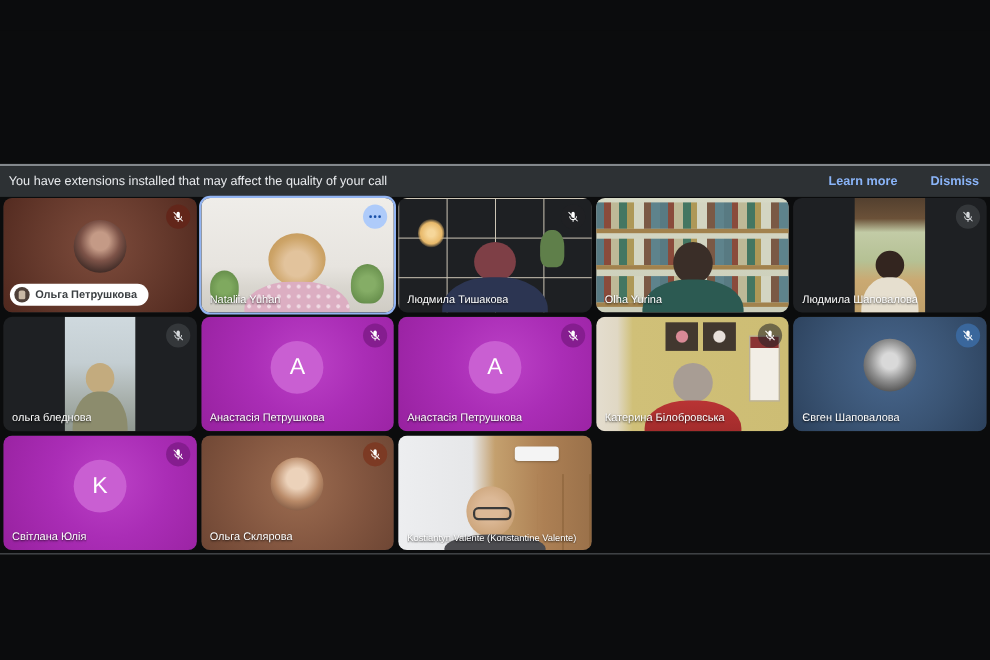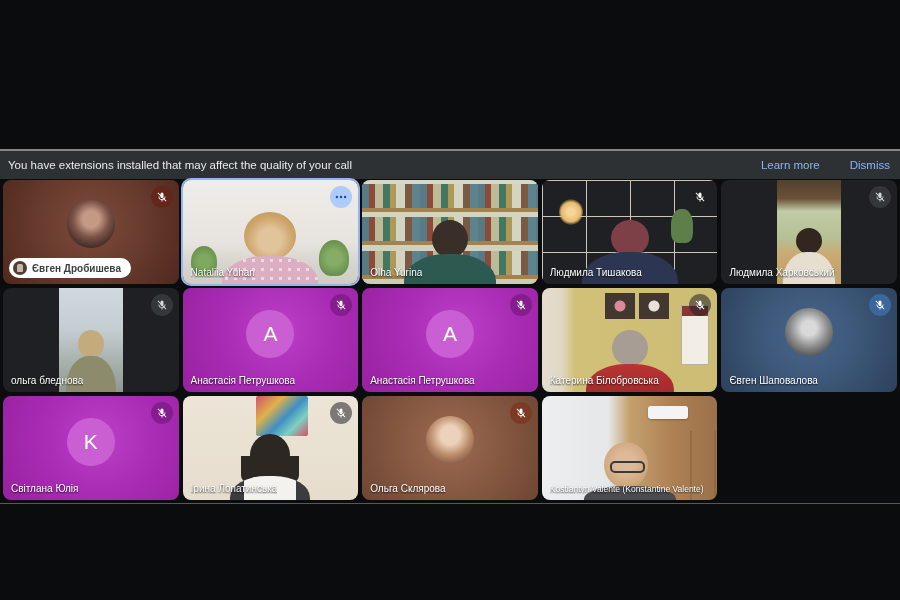--- a/index.html
+++ b/index.html
@@ -5,21 +5,21 @@
   html,body{margin:0;padding:0;background:#0b0c0d;}
   body{width:900px;height:600px;overflow:hidden;font-family:"Liberation Sans",sans-serif;}
   .stage{position:relative;width:900px;height:600px;background:#0b0c0d;margin-top:28px;}
 
   
   .divider-top{position:absolute;top:121px;left:0;width:100%;height:2px;background:#83888c;}
   .banner{position:absolute;top:123px;left:0;width:100%;height:28px;background:#2d3134;
           display:flex;align-items:center;box-sizing:border-box;padding:0 8px;}
   .banner-msg{color:#e8eaed;font-size:11.5px;}
   .banner-links{margin-left:auto;display:flex;gap:30px;padding-right:2px;}
-  .banner-link{color:#8ab4f8;font-size:11.5px;font-weight:normal;cursor:pointer;white-space:nowrap;}
+  .banner-link{color:#8ab4f8;font-size:11.5px;font-weight:bold;cursor:pointer;white-space:nowrap;}
 
   
   .grid{position:absolute;top:152px;left:0;width:900px;height:320px;box-sizing:border-box;
         display:grid;grid-template-columns:repeat(5,1fr);grid-template-rows:repeat(3,1fr);
         gap:4px;padding:0 3px;}
   .divider-bottom{position:absolute;top:475px;left:0;width:100%;height:1px;background:#55595d;}
 
   .tile{position:relative;border-radius:8px;overflow:hidden;background:#1e2023;}
   .scene{position:absolute;inset:0;}
   .d1,.d2,.d3,.d4{position:absolute;}
@@ -170,139 +170,139 @@
       <div class="avatar-photo"></div>
       <span class="badge">
         <svg viewBox="0 0 24 24" width="12" height="12" fill="#fff">
             <path d="M12 14a3 3 0 0 0 3-3V6a3 3 0 0 0-6 0v5a3 3 0 0 0 3 3z"></path>
             <path d="M17.3 11a5.3 5.3 0 0 1-10.6 0H5a7 7 0 0 0 6 6.92V21h2v-3.08A7 7 0 0 0 19 11h-1.7z"></path>
             <path d="M4.4 3.1 3.1 4.4l16.5 16.5 1.3-1.3z"></path>
           </svg>
       </span>
       <span class="nameplate pill">
         <span class="pill-icon"></span>
-        <span>Євген Дробишева</span>
+        <span>Ольга Петрушкова</span>
       </span>
     </div>
 
     <div class="tile t3">
       <div class="scene">
         <div class="d1"></div>
           <div class="d2"></div>
         <div class="head"></div>
           <div class="torso"></div>
       </div>
       <span class="badge">
         <svg viewBox="0 0 24 24" width="14" height="14" fill="#174ea6">
             <circle cx="5" cy="12" r="2.1"></circle>
             <circle cx="12" cy="12" r="2.1"></circle>
             <circle cx="19" cy="12" r="2.1"></circle>
           </svg>
       </span>
       <span class="nameplate">Nataliia Yuhan</span>
     </div>
 
+    <div class="tile t5">
+      <div class="scene">
+        <div class="d1"></div>
+          <div class="d2"></div>
+        <div class="head"></div>
+          <div class="torso"></div>
+      </div>
+      <span class="badge">
+        <svg viewBox="0 0 24 24" width="12" height="12" fill="#fff">
+            <path d="M12 14a3 3 0 0 0 3-3V6a3 3 0 0 0-6 0v5a3 3 0 0 0 3 3z"></path>
+            <path d="M17.3 11a5.3 5.3 0 0 1-10.6 0H5a7 7 0 0 0 6 6.92V21h2v-3.08A7 7 0 0 0 19 11h-1.7z"></path>
+            <path d="M4.4 3.1 3.1 4.4l16.5 16.5 1.3-1.3z"></path>
+          </svg>
+      </span>
+      <span class="nameplate">Людмила Тишакова</span>
+    </div>
+
     <div class="tile t4">
       <div class="scene">
         <div class="d1"></div>
           <div class="d2"></div>
           <div class="d3"></div>
         <div class="head"></div>
           <div class="torso"></div>
       </div>
       <span class="nameplate">Olha Yurina</span>
     </div>
 
-    <div class="tile t5">
+    <div class="tile t6">
+      <div class="strip">
+        <div class="head"></div>
+          <div class="torso"></div>
+      </div>
+      <span class="badge">
+        <svg viewBox="0 0 24 24" width="12" height="12" fill="#d6d9dc">
+            <path d="M12 14a3 3 0 0 0 3-3V6a3 3 0 0 0-6 0v5a3 3 0 0 0 3 3z"></path>
+            <path d="M17.3 11a5.3 5.3 0 0 1-10.6 0H5a7 7 0 0 0 6 6.92V21h2v-3.08A7 7 0 0 0 19 11h-1.7z"></path>
+            <path d="M4.4 3.1 3.1 4.4l16.5 16.5 1.3-1.3z"></path>
+          </svg>
+      </span>
+      <span class="nameplate">Людмила Шаповалова</span>
+    </div>
+
+    <div class="tile t7">
+      <div class="strip">
+        <div class="head"></div>
+          <div class="torso"></div>
+      </div>
+      <span class="badge">
+        <svg viewBox="0 0 24 24" width="12" height="12" fill="#d6d9dc">
+            <path d="M12 14a3 3 0 0 0 3-3V6a3 3 0 0 0-6 0v5a3 3 0 0 0 3 3z"></path>
+            <path d="M17.3 11a5.3 5.3 0 0 1-10.6 0H5a7 7 0 0 0 6 6.92V21h2v-3.08A7 7 0 0 0 19 11h-1.7z"></path>
+            <path d="M4.4 3.1 3.1 4.4l16.5 16.5 1.3-1.3z"></path>
+          </svg>
+      </span>
+      <span class="nameplate">ольга бледнова</span>
+    </div>
+
+    <div class="tile t8">
+      <div class="scene"></div>
+      <div class="avatar-letter">A</div>
+      <span class="badge">
+        <svg viewBox="0 0 24 24" width="12" height="12" fill="#fff">
+            <path d="M12 14a3 3 0 0 0 3-3V6a3 3 0 0 0-6 0v5a3 3 0 0 0 3 3z"></path>
+            <path d="M17.3 11a5.3 5.3 0 0 1-10.6 0H5a7 7 0 0 0 6 6.92V21h2v-3.08A7 7 0 0 0 19 11h-1.7z"></path>
+            <path d="M4.4 3.1 3.1 4.4l16.5 16.5 1.3-1.3z"></path>
+          </svg>
+      </span>
+      <span class="nameplate">Анастасія Петрушкова</span>
+    </div>
+
+    <div class="tile t9">
+      <div class="scene"></div>
+      <div class="avatar-letter">A</div>
+      <span class="badge">
+        <svg viewBox="0 0 24 24" width="12" height="12" fill="#fff">
+            <path d="M12 14a3 3 0 0 0 3-3V6a3 3 0 0 0-6 0v5a3 3 0 0 0 3 3z"></path>
+            <path d="M17.3 11a5.3 5.3 0 0 1-10.6 0H5a7 7 0 0 0 6 6.92V21h2v-3.08A7 7 0 0 0 19 11h-1.7z"></path>
+            <path d="M4.4 3.1 3.1 4.4l16.5 16.5 1.3-1.3z"></path>
+          </svg>
+      </span>
+      <span class="nameplate">Анастасія Петрушкова</span>
+    </div>
+
+    <div class="tile t10">
       <div class="scene">
         <div class="d1"></div>
           <div class="d2"></div>
         <div class="head"></div>
           <div class="torso"></div>
       </div>
       <span class="badge">
         <svg viewBox="0 0 24 24" width="12" height="12" fill="#fff">
             <path d="M12 14a3 3 0 0 0 3-3V6a3 3 0 0 0-6 0v5a3 3 0 0 0 3 3z"></path>
             <path d="M17.3 11a5.3 5.3 0 0 1-10.6 0H5a7 7 0 0 0 6 6.92V21h2v-3.08A7 7 0 0 0 19 11h-1.7z"></path>
             <path d="M4.4 3.1 3.1 4.4l16.5 16.5 1.3-1.3z"></path>
           </svg>
       </span>
-      <span class="nameplate">Людмила Тишакова</span>
-    </div>
-
-    <div class="tile t6">
-      <div class="strip">
-        <div class="head"></div>
-          <div class="torso"></div>
-      </div>
-      <span class="badge">
-        <svg viewBox="0 0 24 24" width="12" height="12" fill="#d6d9dc">
-            <path d="M12 14a3 3 0 0 0 3-3V6a3 3 0 0 0-6 0v5a3 3 0 0 0 3 3z"></path>
-            <path d="M17.3 11a5.3 5.3 0 0 1-10.6 0H5a7 7 0 0 0 6 6.92V21h2v-3.08A7 7 0 0 0 19 11h-1.7z"></path>
-            <path d="M4.4 3.1 3.1 4.4l16.5 16.5 1.3-1.3z"></path>
-          </svg>
-      </span>
-      <span class="nameplate">Людмила Харковський</span>
-    </div>
-
-    <div class="tile t7">
-      <div class="strip">
-        <div class="head"></div>
-          <div class="torso"></div>
-      </div>
-      <span class="badge">
-        <svg viewBox="0 0 24 24" width="12" height="12" fill="#d6d9dc">
-            <path d="M12 14a3 3 0 0 0 3-3V6a3 3 0 0 0-6 0v5a3 3 0 0 0 3 3z"></path>
-            <path d="M17.3 11a5.3 5.3 0 0 1-10.6 0H5a7 7 0 0 0 6 6.92V21h2v-3.08A7 7 0 0 0 19 11h-1.7z"></path>
-            <path d="M4.4 3.1 3.1 4.4l16.5 16.5 1.3-1.3z"></path>
-          </svg>
-      </span>
-      <span class="nameplate">ольга бледнова</span>
-    </div>
-
-    <div class="tile t8">
-      <div class="scene"></div>
-      <div class="avatar-letter">A</div>
-      <span class="badge">
-        <svg viewBox="0 0 24 24" width="12" height="12" fill="#fff">
-            <path d="M12 14a3 3 0 0 0 3-3V6a3 3 0 0 0-6 0v5a3 3 0 0 0 3 3z"></path>
-            <path d="M17.3 11a5.3 5.3 0 0 1-10.6 0H5a7 7 0 0 0 6 6.92V21h2v-3.08A7 7 0 0 0 19 11h-1.7z"></path>
-            <path d="M4.4 3.1 3.1 4.4l16.5 16.5 1.3-1.3z"></path>
-          </svg>
-      </span>
-      <span class="nameplate">Анастасія Петрушкова</span>
-    </div>
-
-    <div class="tile t9">
-      <div class="scene"></div>
-      <div class="avatar-letter">A</div>
-      <span class="badge">
-        <svg viewBox="0 0 24 24" width="12" height="12" fill="#fff">
-            <path d="M12 14a3 3 0 0 0 3-3V6a3 3 0 0 0-6 0v5a3 3 0 0 0 3 3z"></path>
-            <path d="M17.3 11a5.3 5.3 0 0 1-10.6 0H5a7 7 0 0 0 6 6.92V21h2v-3.08A7 7 0 0 0 19 11h-1.7z"></path>
-            <path d="M4.4 3.1 3.1 4.4l16.5 16.5 1.3-1.3z"></path>
-          </svg>
-      </span>
-      <span class="nameplate">Анастасія Петрушкова</span>
-    </div>
-
-    <div class="tile t10">
-      <div class="scene">
-        <div class="d1"></div>
-          <div class="d2"></div>
-        <div class="head"></div>
-          <div class="torso"></div>
-      </div>
-      <span class="badge">
-        <svg viewBox="0 0 24 24" width="12" height="12" fill="#fff">
-            <path d="M12 14a3 3 0 0 0 3-3V6a3 3 0 0 0-6 0v5a3 3 0 0 0 3 3z"></path>
-            <path d="M17.3 11a5.3 5.3 0 0 1-10.6 0H5a7 7 0 0 0 6 6.92V21h2v-3.08A7 7 0 0 0 19 11h-1.7z"></path>
-            <path d="M4.4 3.1 3.1 4.4l16.5 16.5 1.3-1.3z"></path>
-          </svg>
-      </span>
       <span class="nameplate">Катерина Білобровська</span>
     </div>
 
     <div class="tile t11">
       <div class="scene"></div>
       <div class="avatar-photo"></div>
       <span class="badge">
         <svg viewBox="0 0 24 24" width="12" height="12" fill="#fff">
             <path d="M12 14a3 3 0 0 0 3-3V6a3 3 0 0 0-6 0v5a3 3 0 0 0 3 3z"></path>
             <path d="M17.3 11a5.3 5.3 0 0 1-10.6 0H5a7 7 0 0 0 6 6.92V21h2v-3.08A7 7 0 0 0 19 11h-1.7z"></path>
@@ -318,35 +318,20 @@
       <span class="badge">
         <svg viewBox="0 0 24 24" width="12" height="12" fill="#fff">
             <path d="M12 14a3 3 0 0 0 3-3V6a3 3 0 0 0-6 0v5a3 3 0 0 0 3 3z"></path>
             <path d="M17.3 11a5.3 5.3 0 0 1-10.6 0H5a7 7 0 0 0 6 6.92V21h2v-3.08A7 7 0 0 0 19 11h-1.7z"></path>
             <path d="M4.4 3.1 3.1 4.4l16.5 16.5 1.3-1.3z"></path>
           </svg>
       </span>
       <span class="nameplate">Світлана Юлія</span>
     </div>
 
-    <div class="tile t13">
-      <div class="scene">
-        <div class="d1"></div>
-        <div class="head"></div>
-          <div class="torso"></div>
-      </div>
-      <span class="badge">
-        <svg viewBox="0 0 24 24" width="12" height="12" fill="#fff">
-            <path d="M12 14a3 3 0 0 0 3-3V6a3 3 0 0 0-6 0v5a3 3 0 0 0 3 3z"></path>
-            <path d="M17.3 11a5.3 5.3 0 0 1-10.6 0H5a7 7 0 0 0 6 6.92V21h2v-3.08A7 7 0 0 0 19 11h-1.7z"></path>
-            <path d="M4.4 3.1 3.1 4.4l16.5 16.5 1.3-1.3z"></path>
-          </svg>
-      </span>
-      <span class="nameplate">Ірина Лопатинська</span>
-    </div>
 
     <div class="tile t14">
       <div class="scene"></div>
       <div class="avatar-photo"></div>
       <span class="badge">
         <svg viewBox="0 0 24 24" width="12" height="12" fill="#fff">
             <path d="M12 14a3 3 0 0 0 3-3V6a3 3 0 0 0-6 0v5a3 3 0 0 0 3 3z"></path>
             <path d="M17.3 11a5.3 5.3 0 0 1-10.6 0H5a7 7 0 0 0 6 6.92V21h2v-3.08A7 7 0 0 0 19 11h-1.7z"></path>
             <path d="M4.4 3.1 3.1 4.4l16.5 16.5 1.3-1.3z"></path>
           </svg>

